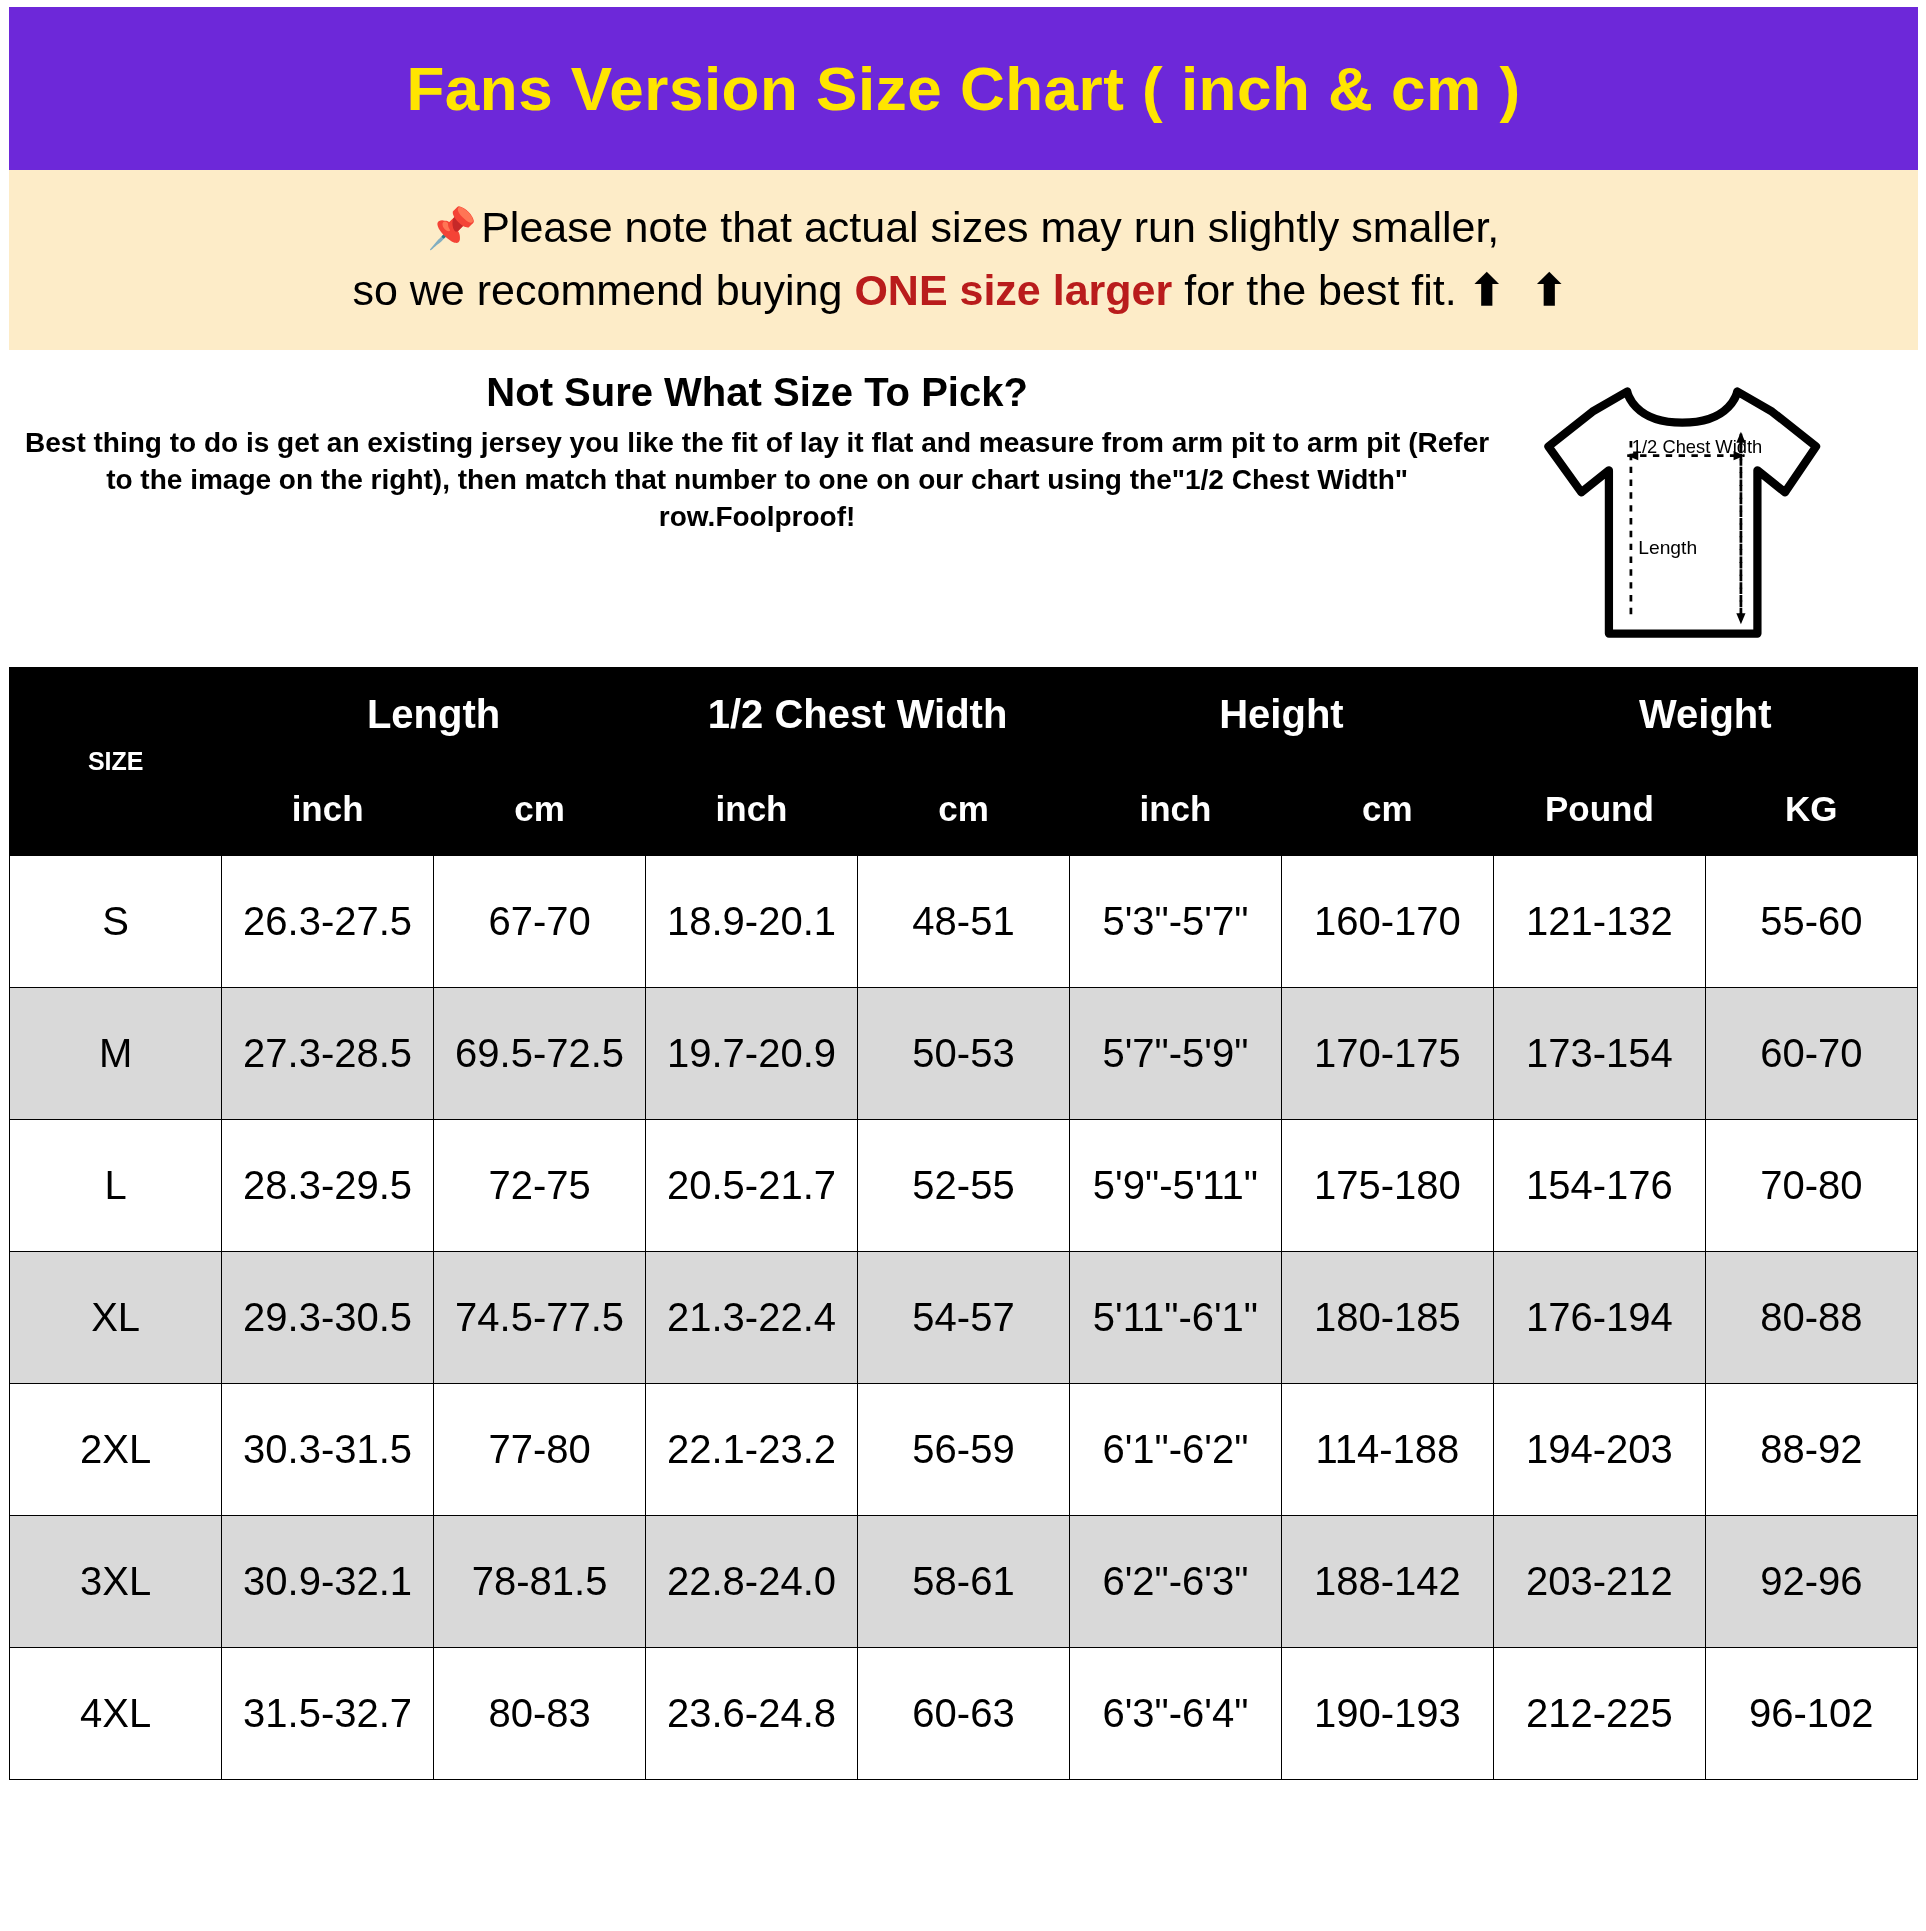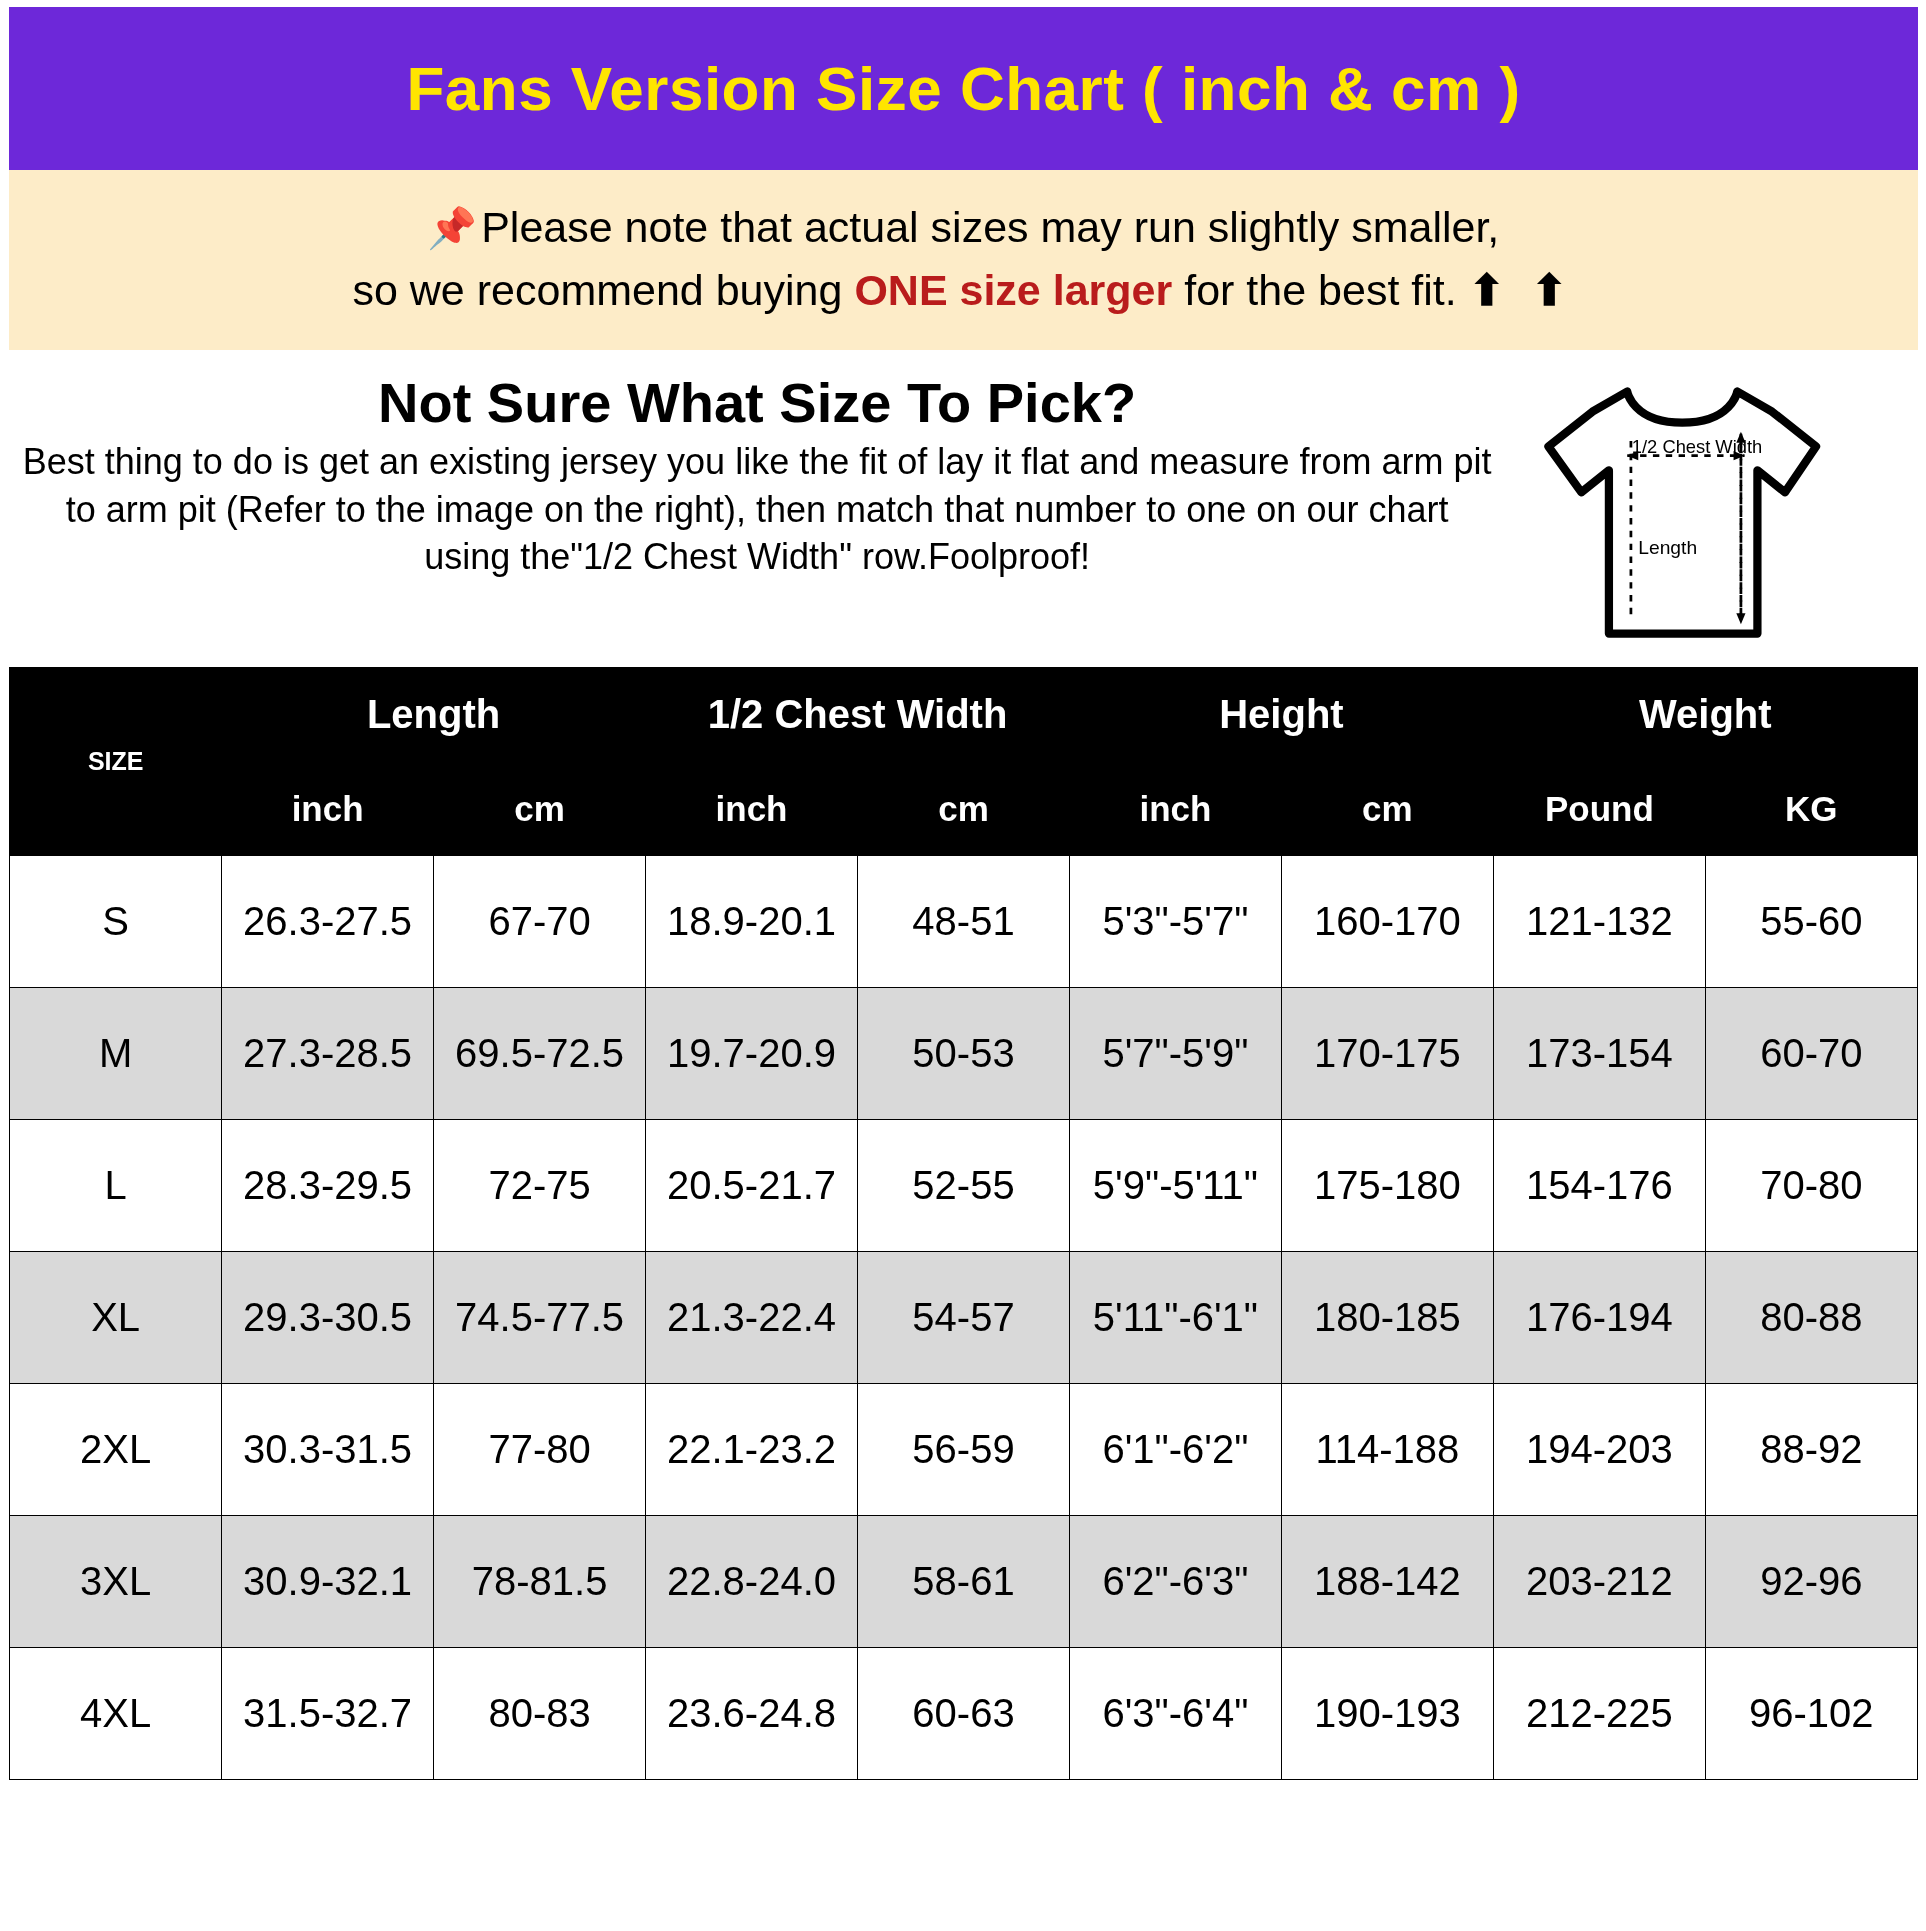--- a/index.html
+++ b/index.html
@@ -65,27 +65,27 @@
     display: flex;
     align-items: flex-start;
     padding: 20px 0 16.5px 0;
   }
   .help-text {
     flex: 1 1 auto;
     text-align: center;
     padding-left: 9.2px;
   }
   .help-head {
-    font-size: 56px;
-    font-weight: bold;
-    margin-bottom: 3px;
+    font-size: 40px;
+    font-weight: bold;
+    margin-bottom: 10px;
   }
   .help-body {
-    font-size: 36px;
-    font-weight: normal;
+    font-size: 28px;
+    font-weight: bold;
     line-height: 1.32;
   }
   .tshirt-wrap {
     flex: 0 0 367px;
     display: flex;
     justify-content: center;
     align-items: flex-start;
     padding-right: 55px;
     padding-top: 5.5px;
   }

